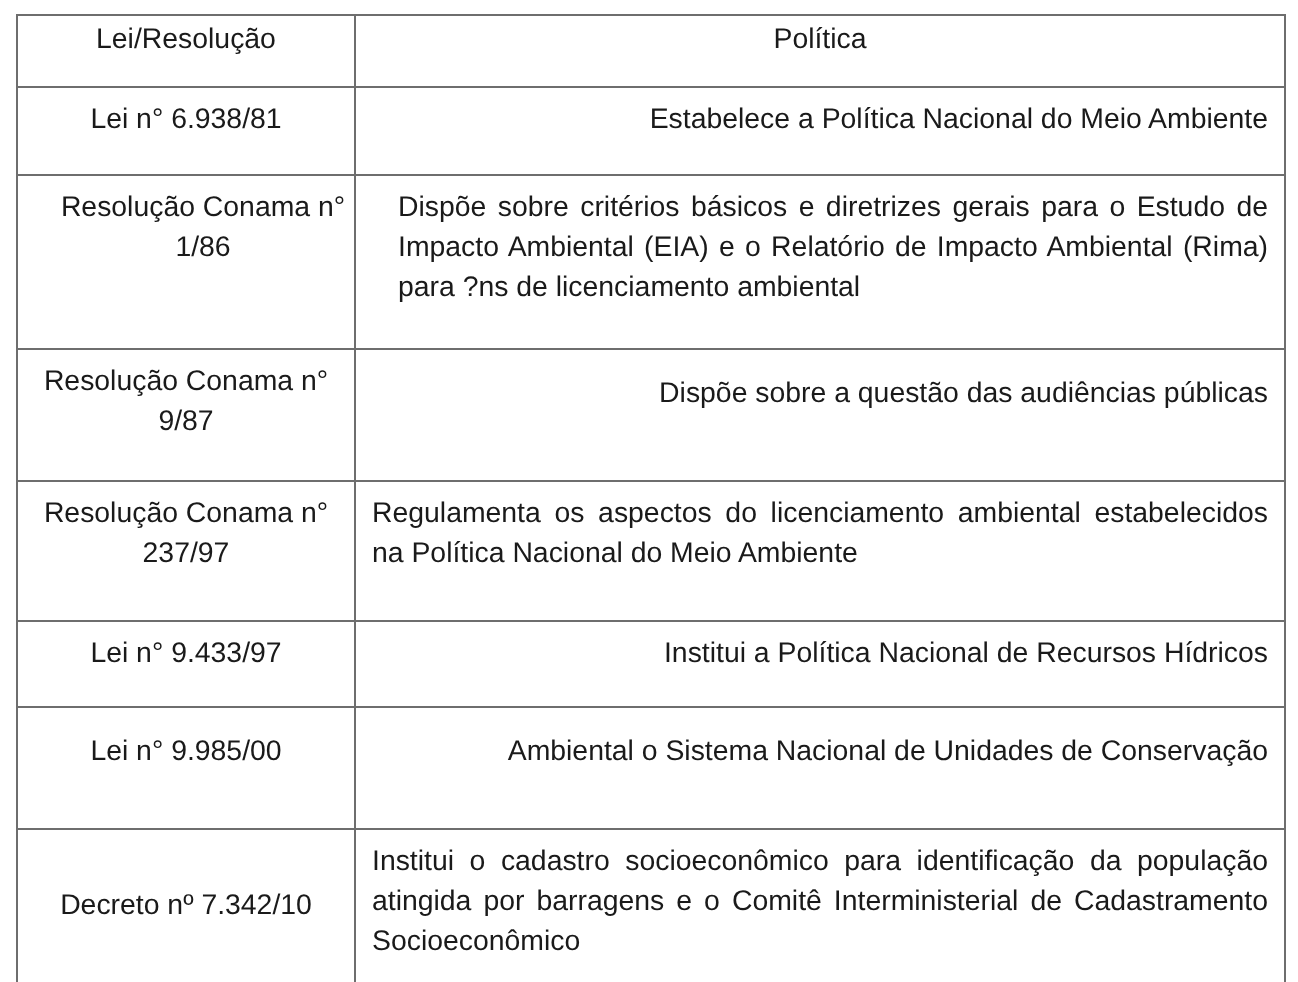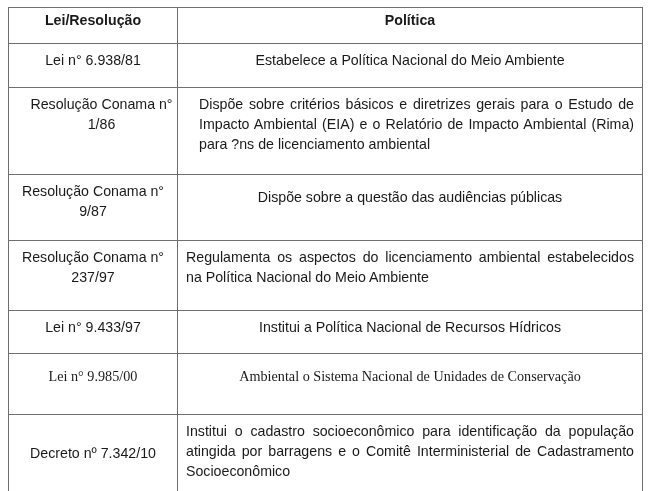--- a/index.html
+++ b/index.html
@@ -3,31 +3,31 @@
 <meta charset="utf-8">
 <style>
   html, body { margin: 0; padding: 0; background: #ffffff; }
   body { width: 649px; height: 491px; position: relative; overflow: hidden;
          font-family: "Liberation Sans", sans-serif; color: #1a1a1a; }
   table.legis { position: absolute; left: 8px; top: 7px; width: 634px;
                 border-collapse: collapse; table-layout: fixed; font-size: 14.2px; }
   table.legis td, table.legis th { border: 1.5px solid #6e6e6e; vertical-align: top; }
   col.c1 { width: 169px; }
   col.c2 { width: 465px; }
-  th { font-weight: bold; text-align: center; padding: 4px 6px 0 6px; height: 31px; }
+  th { font-weight: normal; text-align: center; padding: 4px 6px 0 6px; height: 31px; }
   td.law { text-align: center; padding: 6px 4px 0 4px; line-height: 20px; }
   td.content { text-align: justify; padding: 6px 8px 0 8px; line-height: 20px; }
-  td.content.single { text-align: center; }
+  td.content.single { text-align: right; }
   tr.r1 td { height: 37px; margin-left: 40px; }
   tr.r2 td { height: 80px; padding-left: 21px; }
   tr.r3 td { height: 53px; padding-top: 6px; }
   tr.r3 td.content { padding-top: 12px; }
   tr.r4 td { height: 63px; }
   tr.r5 td { height: 36px; }
-  tr.r6 td { height: 48px; padding-top: 12px; font-family: Liberation Serif, serif; }
+  tr.r6 td { height: 48px; padding-top: 12px; }
   tr.r7 td { height: 79px; }
   tr.r7 td.law { padding-top: 28px; }
 </style>
 </head>
 <body>
 
 <table class="legis">
   <colgroup>
       <col class="c1">
       <col class="c2">

